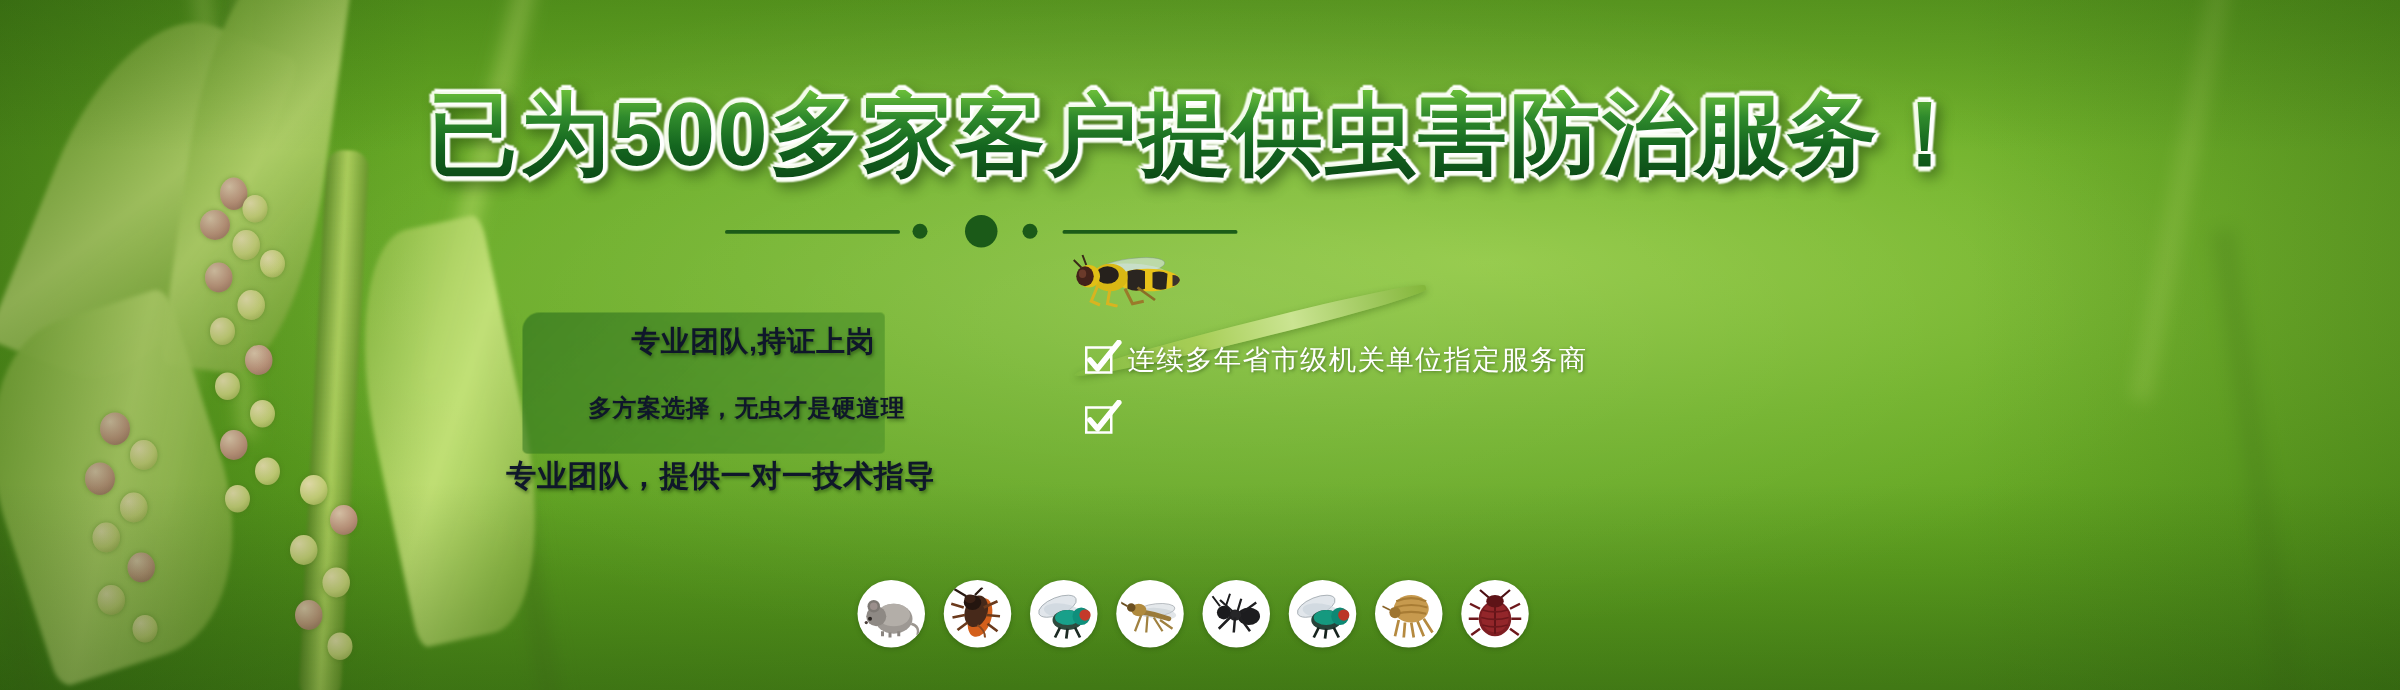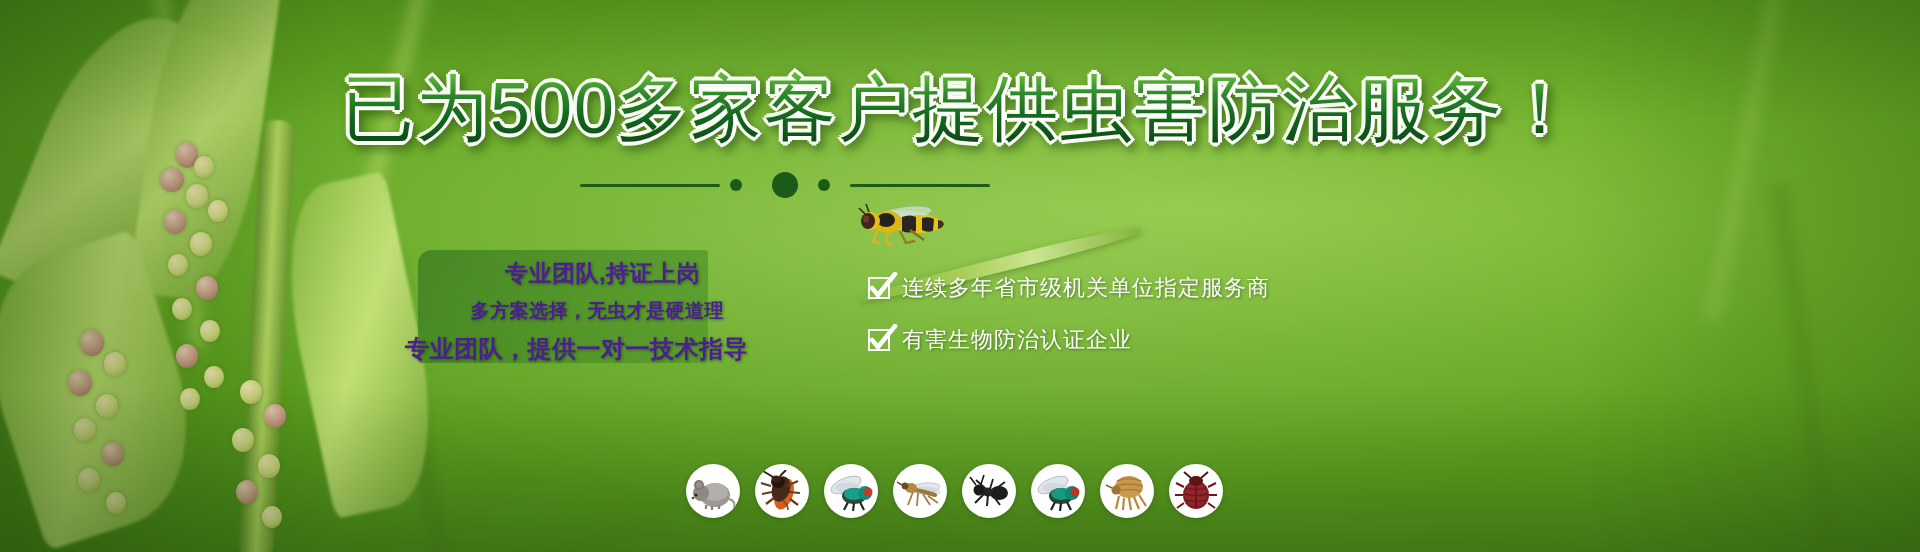--- a/index.html
+++ b/index.html
@@ -77,21 +77,21 @@
     position: absolute; left: 852px; top: 200px;
     width: 98px; height: 46px;
   }
 
   
   .headline {
     position: absolute;
     left: 0; right: 0; top: 72px;
     text-align: center;
     font-size: 72px;
-    font-weight: normal;
+    font-weight: bold;
     letter-spacing: 2px;
     line-height: 1;
     color: #0f5c22;
     background: linear-gradient(180deg, #6bbf3a 0%, #2f8a2c 30%, #14661f 62%, #0c4a16 100%);
     -webkit-background-clip: text;
     background-clip: text;
     -webkit-text-fill-color: transparent;
     text-shadow: none;
     filter: drop-shadow(2px 2px 0 #ffffff)
             drop-shadow(-2px -2px 0 #f2fbe8)
@@ -135,23 +135,23 @@
     border-radius: 14px 4px 4px 4px;
     background: linear-gradient(135deg, rgba(44,110,30,0.62), rgba(58,128,34,0.55) 55%, rgba(70,140,40,0.50));
     backdrop-filter: blur(1px);
   }
   .panel-lines {
     position: absolute;
     left: 330px; top: 258px;
     width: 420px;
     display: flex; flex-direction: column;
     align-items: flex-end;
-    gap: 9px;
+    gap: 25px;
     text-align: right;
-    color: #4c1d95;
+    color: #0f172a;
     font-weight: bold;
     letter-spacing: 0.5px;
     text-shadow: 1px 1px 3px rgba(20,50,5,0.55);
   }
   .panel-lines .l1 { font-size: 23px; padding-right: 50px; }
   .panel-lines .l2 { font-size: 19px; padding-right: 26px; }
   .panel-lines .l3 { font-size: 24px; padding-right: 2px; }
 
   
   .checklist {
@@ -303,21 +303,20 @@
         </svg>
       </span>
       <span>连续多年省市级机关单位指定服务商</span>
     </div>
     <div class="check-item">
       <span class="check-box">
         <svg width="30" height="30" viewBox="0 0 30 30">
           <path d="M4 16 L10 23 L27 2" stroke="#ffffff" stroke-width="4.5" fill="none" stroke-linecap="round" stroke-linejoin="round"></path>
         </svg>
       </span>
-      <span>有害生物防治认证企业</span>
     </div>
   </div>
 
   <div class="pests">
 
     <div class="pest">
       <svg width="46" height="40" viewBox="0 0 46 40">
         <ellipse cx="25" cy="24" rx="15" ry="12" fill="#9d9893"></ellipse>
         <ellipse cx="25" cy="21" rx="13" ry="9" fill="#b3aea8"></ellipse>
         <circle cx="11" cy="22" r="8" fill="#8e8984"></circle>

